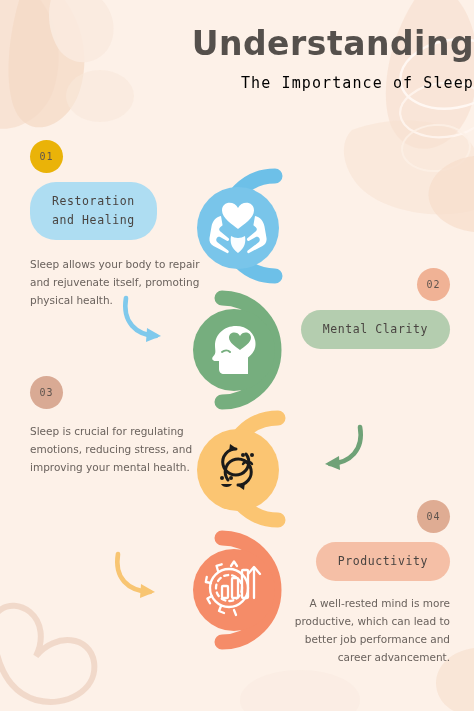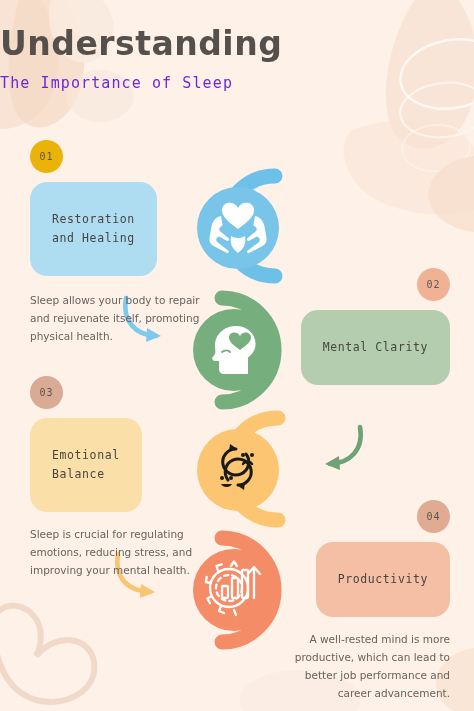--- a/index.html
+++ b/index.html
@@ -14,37 +14,37 @@
     overflow: hidden;
     background: #FDF1E8;
     font-family: "DejaVu Sans", "Liberation Sans", sans-serif;
   }
   #bg-layer { position: absolute; inset: 0; overflow: hidden; }
 
   
   .header {
     position: absolute;
     left: 0; right: 0; top: 26px;
-    text-align: left;
+    text-align: right;
     z-index: 5;
   }
   .title {
     font-family: "DejaVu Sans", "Liberation Sans", sans-serif;
     font-size: 33px;
     font-weight: bold;
     letter-spacing: 0.5px;
     color: #55504C;
     line-height: 1.1;
     margin: 0;
   }
   .subtitle {
     font-family: "DejaVu Sans Mono", "Liberation Mono", monospace;
     font-size: 15px;
     letter-spacing: 1.1px;
-    color: #6d28d9;
+    color: #000000;
     margin: 12px 0 0 0;
   }
 
   
   #spine {
     position: absolute;
     left: 0; top: 0;
     width: 474px; height: 711px;
     z-index: 3;
   }
@@ -55,22 +55,22 @@
     width: 33px; height: 33px;
     border-radius: 50%;
     display: flex; align-items: center; justify-content: center;
     font-family: "DejaVu Sans Mono", "Liberation Mono", monospace;
     font-size: 10px;
     letter-spacing: 1px;
     color: #5E544E;
   }
   .pill {
     display: inline-block;
-    border-radius: 17px;
-    padding: 28px 22px;
+    border-radius: 26px;
+    padding: 10px 22px;
     font-family: "DejaVu Sans Mono", "Liberation Mono", monospace;
     font-size: 11.5px;
     letter-spacing: 0.6px;
     line-height: 1.65;
     color: #494441;
   }
   .desc {
     font-family: "DejaVu Sans", "Liberation Sans", sans-serif;
     font-size: 10.5px;
     line-height: 1.72;
@@ -239,24 +239,20 @@
 
   <div class="block block-right b2">
     <div class="badge" style="background:#F0B295">02</div>
     <div class="pill-row">
       <span class="pill" style="background:#B4CDAF; white-space:pre-line;">Mental Clarity</span>
     </div>
   </div>
 
   <div class="block block-left b3">
     <div class="badge" style="background:#D9AA94">03</div>
-    <div class="pill-row">
-      <span class="pill" style="background:#FBDFA8; white-space:pre-line;">Emotional
-Balance</span>
-    </div>
     <div class="desc desc-row">Sleep is crucial for regulating emotions, reducing stress, and improving your mental health.</div>
   </div>
 
   <div class="block block-right b4">
     <div class="badge" style="background:#DFAC93">04</div>
     <div class="pill-row">
       <span class="pill" style="background:#F5BFA6; white-space:pre-line;">Productivity</span>
     </div>
     <div class="desc desc-row">A well-rested mind is more productive, which can lead to better job performance and career advancement.</div>
   </div>

